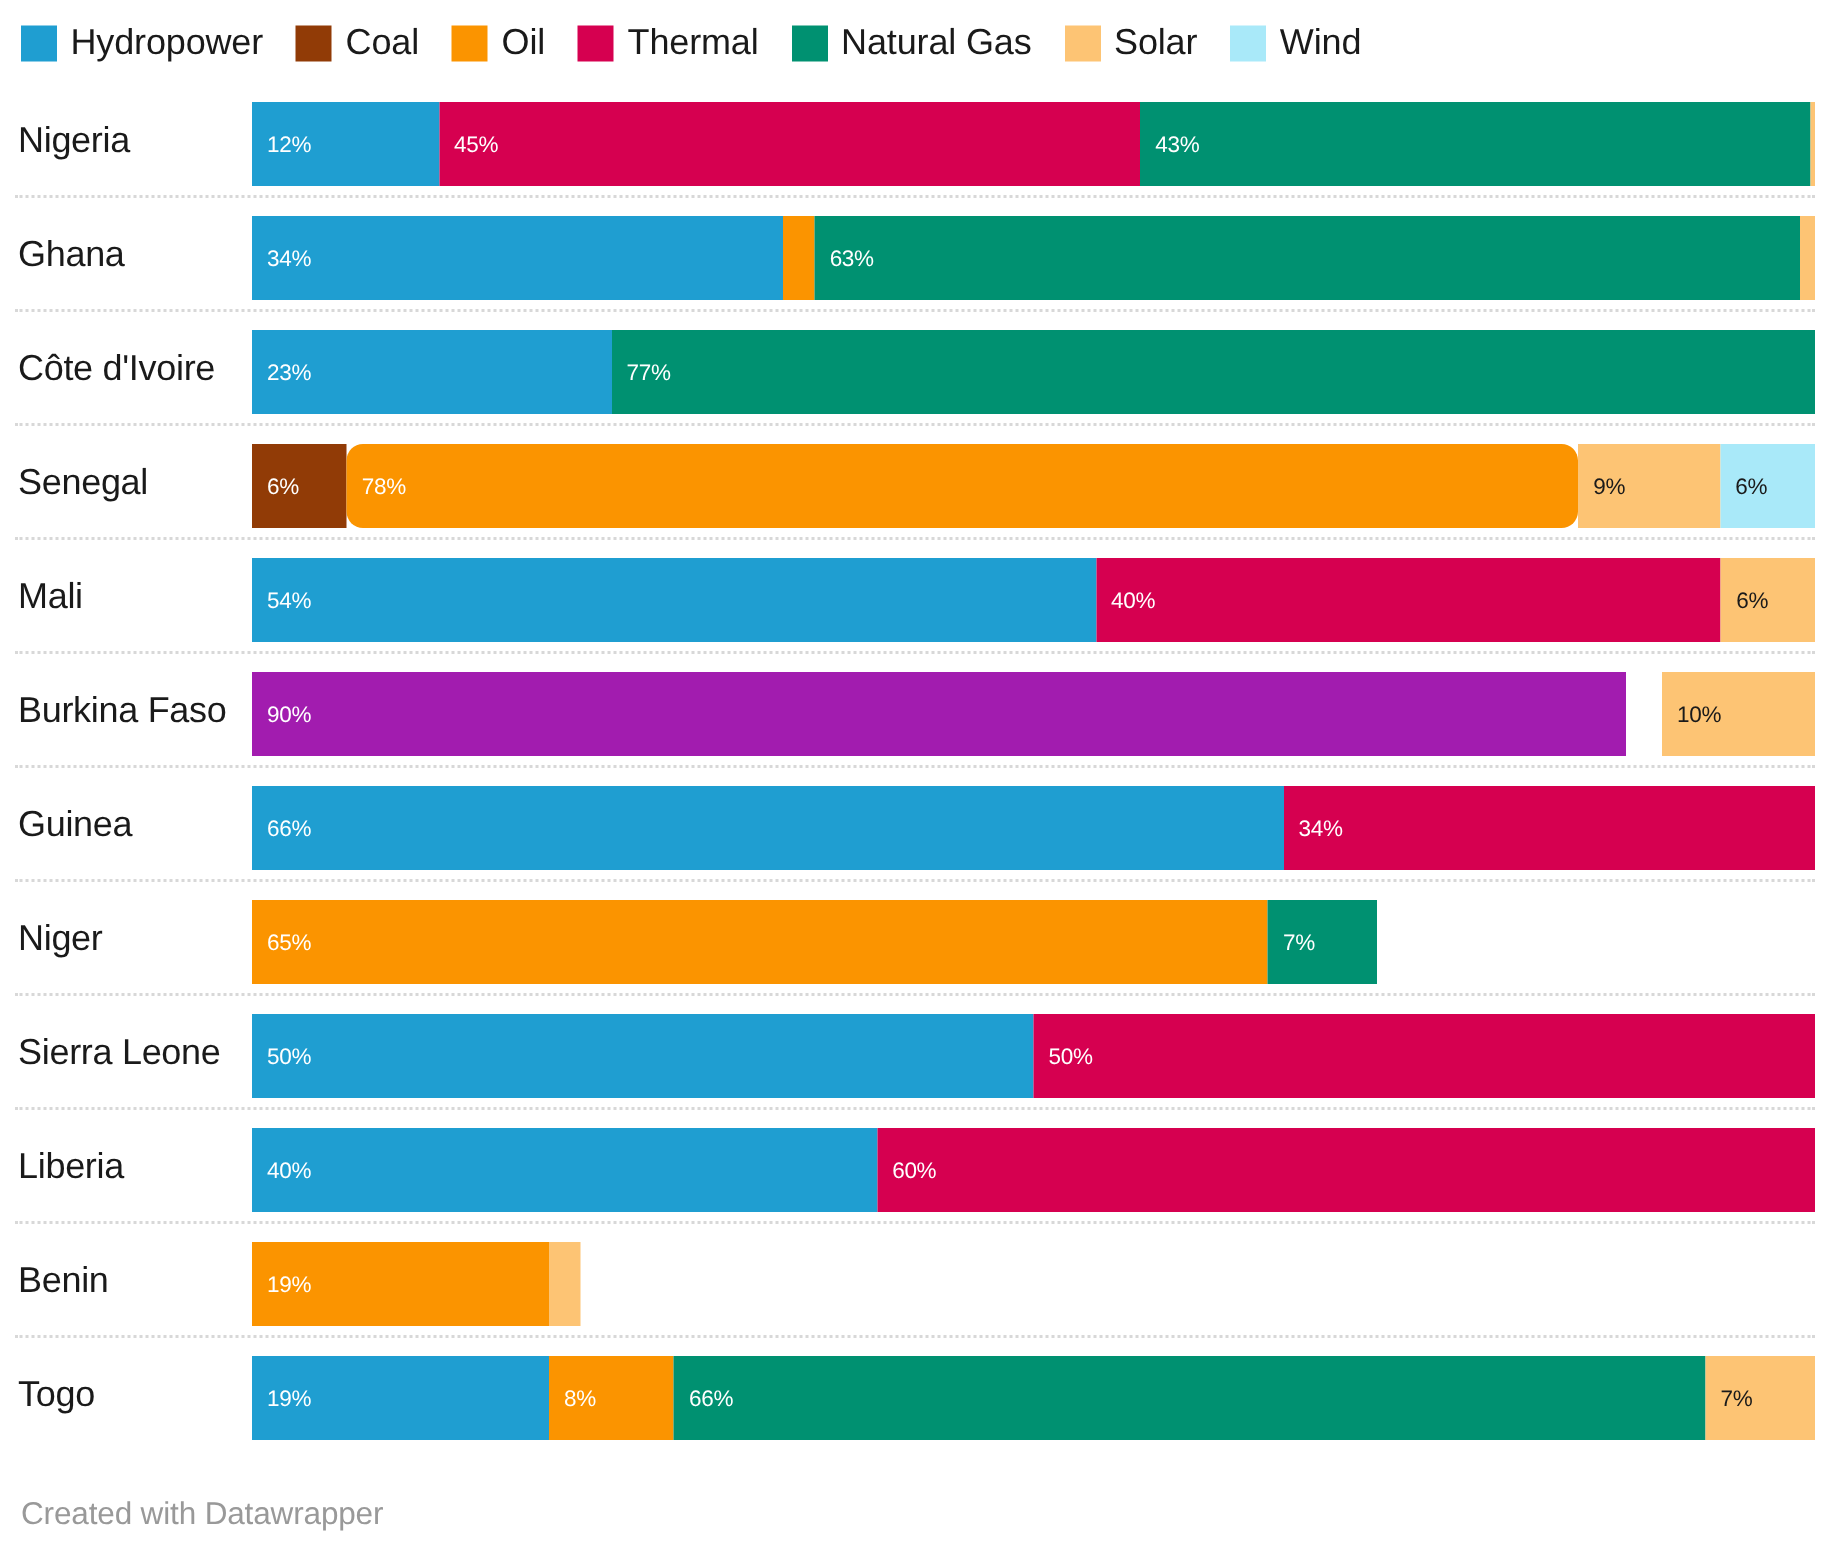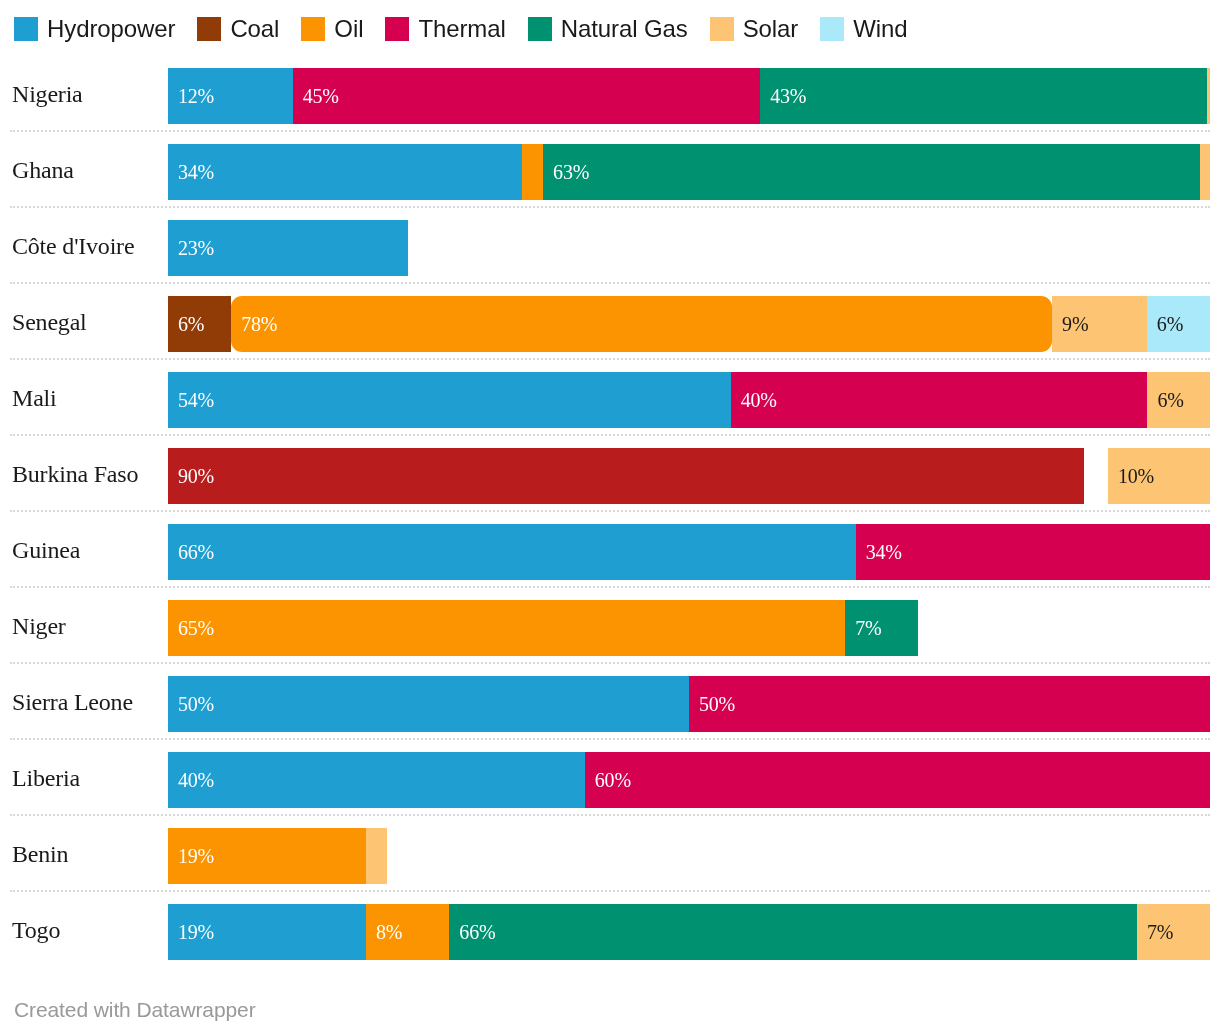--- a/index.html
+++ b/index.html
@@ -47,21 +47,20 @@
   
   .chart {
     position: absolute;
     left: 0;
     top: 56px;
     width: 1220px;
   }
   .row {
     position: relative;
     height: 76px;
-    font-family: Liberation Serif, serif;
   }
   .row-divider {
     position: absolute;
     left: 10px;
     right: 10px;
     bottom: 0;
     height: 2px;
     border-bottom: 2px dotted #d8d8d8;
   }
   .row-label {
@@ -86,21 +85,21 @@
     overflow: hidden;
   }
   .seg {
     height: 56px;
     display: flex;
     align-items: center;
     box-sizing: border-box;
     padding-left: 10px;
     overflow: hidden;
     white-space: nowrap;
-    font-size: 20px;
+    font-size: 15px;
     letter-spacing: -0.2px;
   }
   .seg.light { color: #ffffff; }
   .seg.dark  { color: #1a1a1a; }
   .seg.nolabel { padding-left: 0; }
 
   
   .footer {
     position: absolute;
     left: 14px;
@@ -162,20 +161,21 @@
         <div class="seg light nolabel" style="background: rgb(251, 148, 0); width: 2%;"></div>
         <div class="seg light" style="background: rgb(0, 145, 113); width: 63%;">63%</div>
         <div class="seg dark nolabel" style="background: rgb(253, 196, 116); width: 1%;"></div>
       </div>
       <div class="row-divider"></div>
     </div>
     <div class="row">
       <div class="row-label">Côte d'Ivoire</div>
       <div class="bar">
         <div class="seg light" style="background: rgb(31, 158, 209); width: 23%;">23%</div>
+        <div class="seg light" style="background: rgb(0, 145, 113); width: 77%;">77%</div>
       </div>
       <div class="row-divider"></div>
     </div>
     <div class="row">
       <div class="row-label">Senegal</div>
       <div class="bar">
         <div class="seg light" style="background: rgb(145, 59, 6); width: 6.06061%;">6%</div>
         <div class="seg light" style="background: rgb(251, 148, 0); width: 78.7879%; border-radius: 11px;">78%</div>
         <div class="seg dark" style="background: rgb(253, 196, 116); width: 9.09091%;">9%</div>
         <div class="seg dark" style="background: rgb(169, 233, 249); width: 6.06061%;">6%</div>
@@ -187,21 +187,21 @@
       <div class="bar">
         <div class="seg light" style="background: rgb(31, 158, 209); width: 54%;">54%</div>
         <div class="seg light" style="background: rgb(214, 0, 80); width: 40%;">40%</div>
         <div class="seg dark" style="background: rgb(253, 196, 116); width: 6%;">6%</div>
       </div>
       <div class="row-divider"></div>
     </div>
     <div class="row">
       <div class="row-label">Burkina Faso</div>
       <div class="bar">
-        <div class="seg light" style="background: #b91c1c; width: 90%;">90%</div>
+        <div class="seg light" style="background: #a21caf; width: 90%;">90%</div>
         <div class="seg dark" style="background: rgb(253, 196, 116); width: 10%; margin-left: 24px;">10%</div>
       </div>
       <div class="row-divider"></div>
     </div>
     <div class="row">
       <div class="row-label">Guinea</div>
       <div class="bar">
         <div class="seg light" style="background: rgb(31, 158, 209); width: 66%;">66%</div>
         <div class="seg light" style="background: rgb(214, 0, 80); width: 34%;">34%</div>
       </div>

